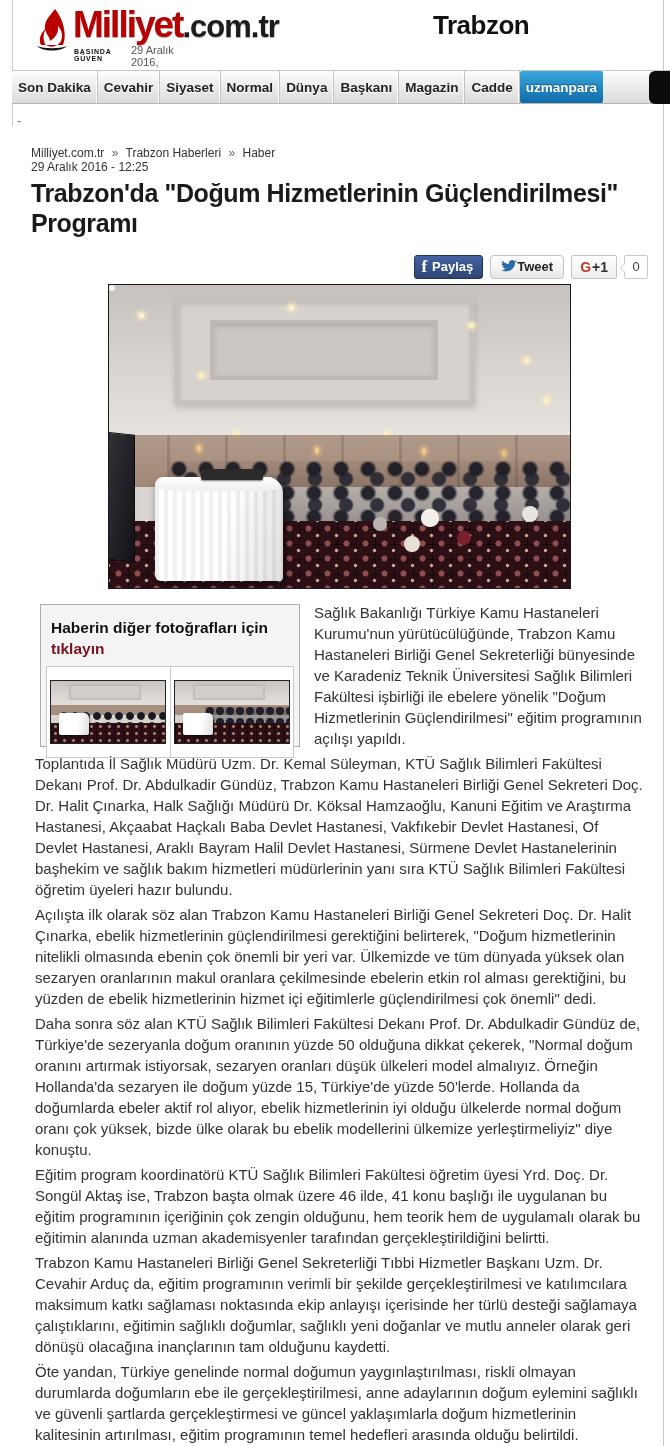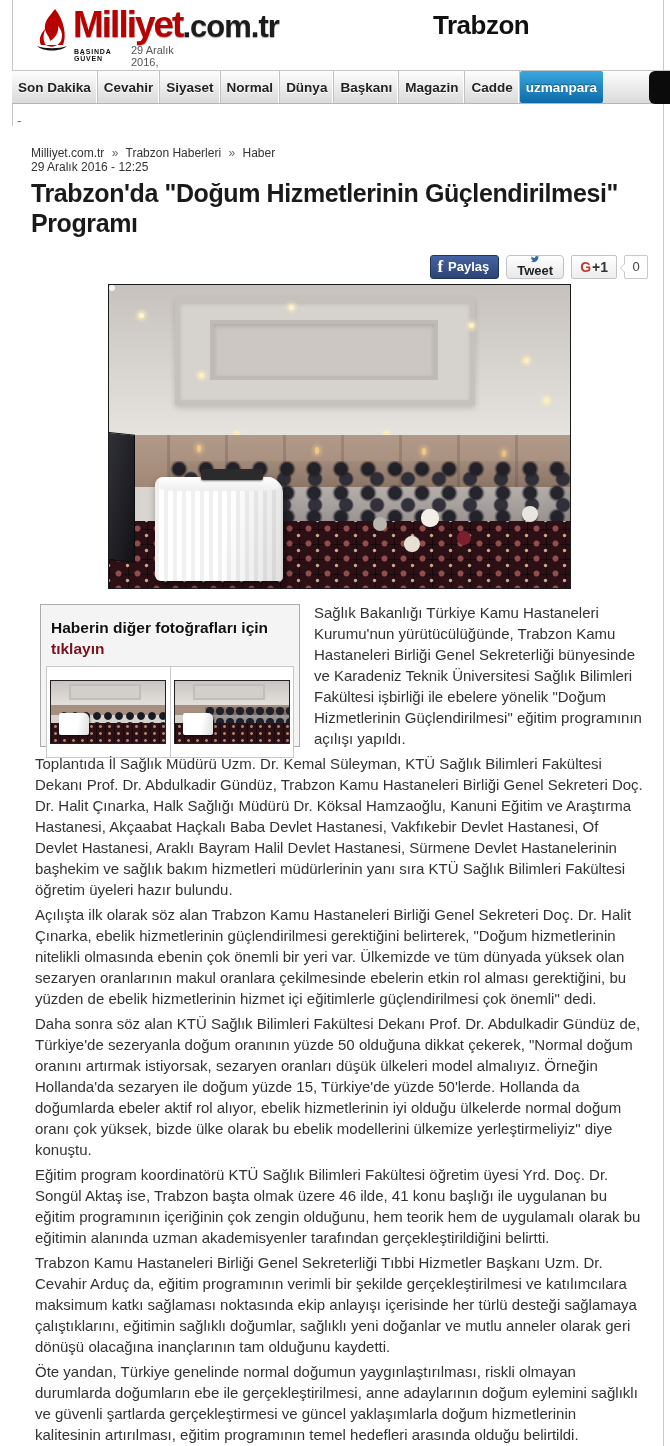--- a/index.html
+++ b/index.html
@@ -62,21 +62,21 @@
   .share-row { margin-top:16px; display:flex; justify-content:flex-end; align-items:center; gap:7px; height:25px; }
   .btn-fb {
     display:flex; align-items:center; gap:5px; height:24px; padding:0 9px 0 6px;
     background:linear-gradient(#4563a2,#2d4373); border:1px solid #22345c; border-radius:3px;
     color:#fff; font-size:13px; font-weight:bold; cursor:pointer;
   }
   .fb-f { font-family:"Liberation Serif","DejaVu Serif",serif; font-size:17px; font-weight:bold; line-height:1; }
   .btn-tweet {
     display:flex; align-items:center; gap:0; height:24px; padding:0 10px;
     background:linear-gradient(#fff,#e8e8e8); border:1px solid #c3c3c3; border-radius:4px;
-    color:#222; font-size:13px; font-weight:bold; cursor:pointer;flex-direction:column;
+    color:#222; font-size:13px; font-weight:bold; cursor:pointer;
   }
   .btn-gplus {
     display:flex; align-items:center; height:24px; padding:0 8px;
     background:linear-gradient(#fff,#ededed); border:1px solid #c3c3c3; border-radius:2px;
     font-size:14px; font-weight:bold; cursor:pointer; color:#333;
   }
   .gplus-g { color:#c0392b; margin-right:1px; }
   .count-bubble {
     position:relative; height:24px; min-width:24px; padding:0 6px;
     border:1px solid #c9c9c9; border-radius:2px; background:#fff;

